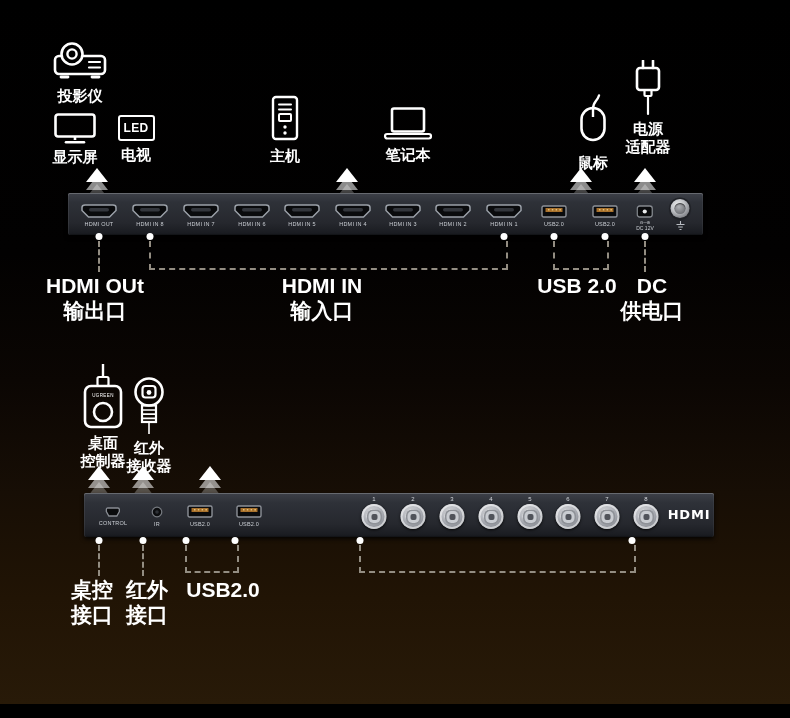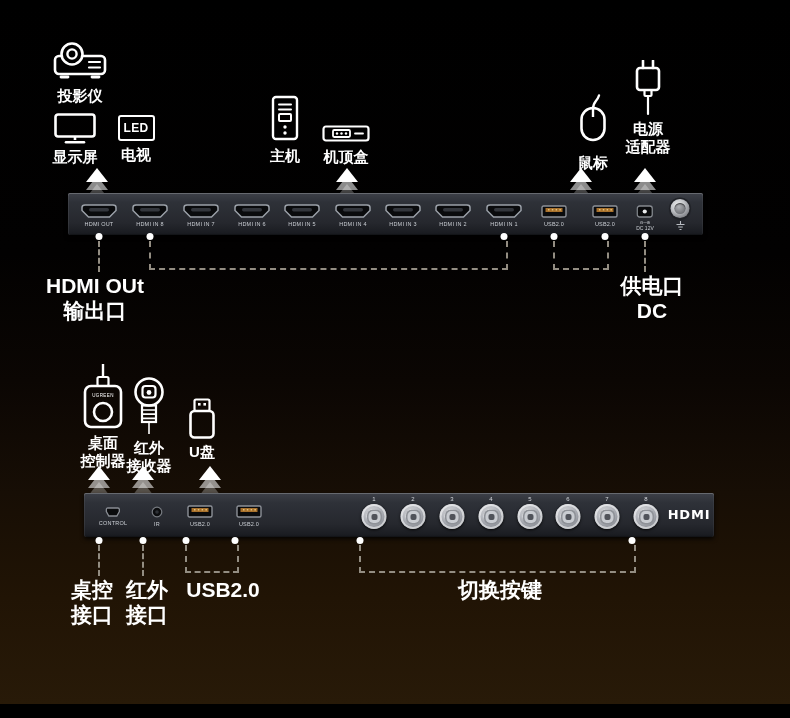--- a/index.html
+++ b/index.html
@@ -91,32 +91,28 @@
     <svg width="28" height="46" viewBox="0 0 28 46">
       <rect x="2" y="2" width="24" height="42" rx="3" fill="none" stroke="#fff" stroke-width="2.4"></rect>
       <path d="M8 9.5 H20 M8 14.5 H20" stroke="#fff" stroke-width="2" stroke-linecap="round"></path>
       <rect x="8" y="19" width="12" height="7" rx="1" fill="none" stroke="#fff" stroke-width="2"></rect>
       <circle cx="14" cy="32" r="1.7" fill="#fff"></circle>
       <circle cx="14" cy="38" r="1.7" fill="#fff"></circle>
     </svg>
     <div class="dev-label" style="margin-top:6px">主机</div>
   </div>
 
-  <div class="dev" style="left:318px;top:125px;width:56px">
-    <svg width="48" height="17" viewBox="0 0 48 17">
-      <rect x="1.5" y="1.5" width="45" height="14" rx="2.5" fill="none" stroke="#fff" stroke-width="2.2"></rect>
-      <rect x="11" y="5" width="17" height="7" rx="1.2" fill="none" stroke="#fff" stroke-width="1.8"></rect>
-      <circle cx="15" cy="8.5" r="1.2" fill="#fff"></circle>
-        <circle cx="19.5" cy="8.5" r="1.2" fill="#fff"></circle>
-        <circle cx="24" cy="8.5" r="1.2" fill="#fff"></circle>
-      <path d="M33 8.5 H41" stroke="#fff" stroke-width="1.8" stroke-linecap="round"></path>
-    </svg>
-    <div class="dev-label" style="margin-top:6px">机顶盒</div>
-  </div>
-
+
+  <div class="dev" style="left:380px;top:107px;width:56px">
+    <svg width="50" height="33" viewBox="0 0 50 33">
+      <rect x="9" y="1.5" width="32" height="23" rx="2" fill="none" stroke="#fff" stroke-width="2.6"></rect>
+      <rect x="2" y="27" width="46" height="4.5" rx="2.2" fill="none" stroke="#fff" stroke-width="2.2"></rect>
+    </svg>
+    <div class="dev-label" style="margin-top:6px">笔记本</div>
+  </div>
 
 
   <div class="dev" style="left:572px;top:94px;width:42px">
     <svg width="30" height="48" viewBox="0 0 30 48">
       <path d="M15 15 C15 7 19 8 21 1.5" fill="none" stroke="#fff" stroke-width="2.4" stroke-linecap="round"></path>
       <rect x="3.5" y="14" width="23" height="32" rx="11.5" fill="none" stroke="#fff" stroke-width="2.6"></rect>
       <path d="M15 14 V23" stroke="#fff" stroke-width="2.4"></path>
     </svg>
     <div class="dev-label" style="margin-top:12px">鼠标</div>
   </div>
@@ -274,24 +270,29 @@
   <div class="vline" style="left:99px;top:241px;height:31px"></div>
   <div class="bracket" style="left:149px;top:241px;width:355px;height:27px"></div>
   <div class="bracket" style="left:553px;top:241px;width:52px;height:27px"></div>
   <div class="vline" style="left:645px;top:241px;height:31px"></div>
 
   <div class="callout" style="left:35px;top:273px;width:120px">
     <div>HDMI OUt</div>
     <div>输出口</div>
   </div>
   <div class="callout" style="left:262px;top:273px;width:120px">
+    <div>HDMI IN</div>
+    <div>输入口</div>
+  </div>
+  <div class="callout" style="left:517px;top:273px;width:120px">
+    <div>USB 2.0</div>
   </div>
   <div class="callout" style="left:602px;top:273px;width:100px">
+    <div>DC</div>
     <div>供电口</div>
-    <div>DC</div>
   </div>
 
   <div class="dev" style="left:74px;top:364px;width:58px">
     <div style="position:relative">
       <svg width="40" height="66" viewBox="0 0 40 66">
         <path d="M20 0 V13" stroke="#fff" stroke-width="2.4"></path>
         <rect x="14.5" y="13" width="11" height="9" rx="1.5" fill="none" stroke="#fff" stroke-width="2.2"></rect>
         <rect x="2" y="22" width="36" height="41" rx="6" fill="none" stroke="#fff" stroke-width="2.6"></rect>
         <circle cx="20" cy="48" r="9" fill="none" stroke="#fff" stroke-width="2.6"></circle>
       </svg>
@@ -311,29 +312,20 @@
       <rect x="12" y="29.5" width="14" height="16.5" fill="none" stroke="#fff" stroke-width="2.2"></rect>
       <path d="M12 34 H26 M12 38.2 H26 M12 42.4 H26" stroke="#fff" stroke-width="1.7"></path>
       <path d="M19 46 V58" stroke="#fff" stroke-width="1.6"></path>
     </svg>
     <div class="dev-label" style="margin-top:3px">
       <div>红外</div>
       <div>接收器</div>
     </div>
   </div>
 
-  <div class="dev" style="left:182px;top:398px;width:40px">
-    <svg width="34" height="41" viewBox="0 0 34 41">
-      <rect x="9.5" y="1.5" width="15" height="11.5" rx="1.5" fill="none" stroke="#fff" stroke-width="2.2"></rect>
-      <rect x="13" y="5" width="2.6" height="2.6" fill="#fff"></rect>
-        <rect x="18.4" y="5" width="2.6" height="2.6" fill="#fff"></rect>
-      <rect x="5.5" y="13" width="23" height="26.5" rx="4" fill="none" stroke="#fff" stroke-width="2.6"></rect>
-    </svg>
-    <div class="dev-label" style="margin-top:4px">U盘</div>
-  </div>
 
 
   <svg class="arrow" style="left:99px;top:466px" width="22" height="30" viewBox="0 0 22 30">
     <polygon points="11,16 22,30 0,30" fill="#fff" opacity=".28"></polygon>
       <polygon points="11,8 22,22 0,22" fill="#fff" opacity=".55"></polygon>
       <polygon points="11,0 22,14 0,14" fill="#fff"></polygon>
   </svg>
   <svg class="arrow" style="left:143px;top:466px" width="22" height="30" viewBox="0 0 22 30">
     <polygon points="11,16 22,30 0,30" fill="#fff" opacity=".28"></polygon>
       <polygon points="11,8 22,22 0,22" fill="#fff" opacity=".55"></polygon>
@@ -437,17 +429,14 @@
     <div>桌控</div>
     <div>接口</div>
   </div>
   <div class="callout" style="left:107px;top:577px;width:80px">
     <div>红外</div>
     <div>接口</div>
   </div>
   <div class="callout" style="left:163px;top:577px;width:120px">
     <div>USB2.0</div>
   </div>
-  <div class="callout" style="left:420px;top:577px;width:160px">
-    <div>切换按键</div>
-  </div>
 
 </div>
 
 </body></html>

